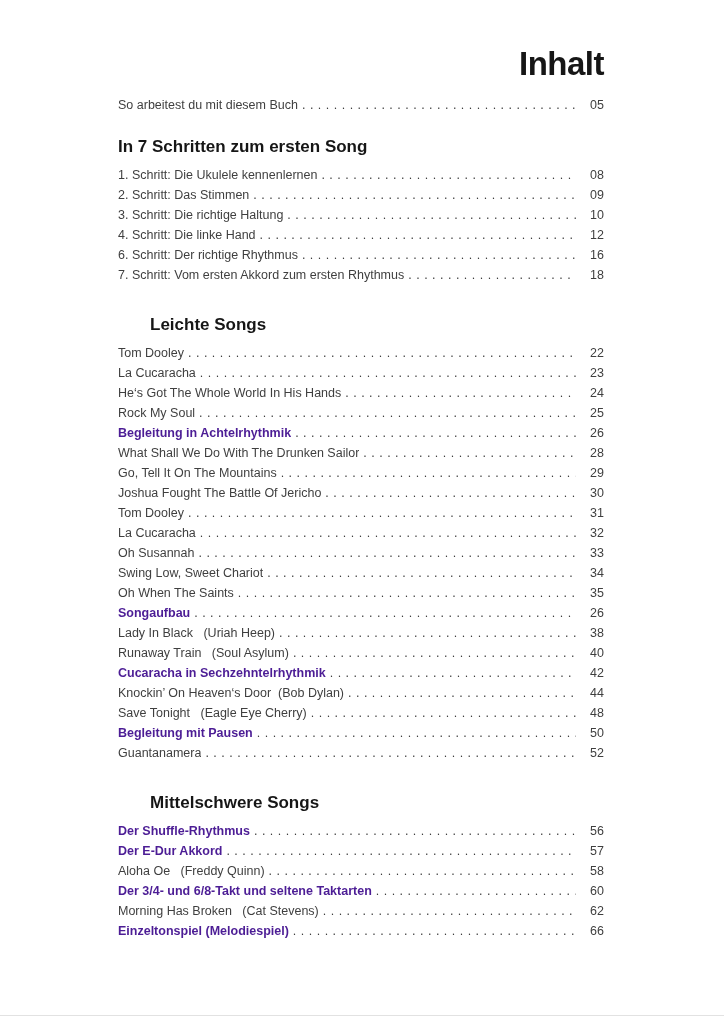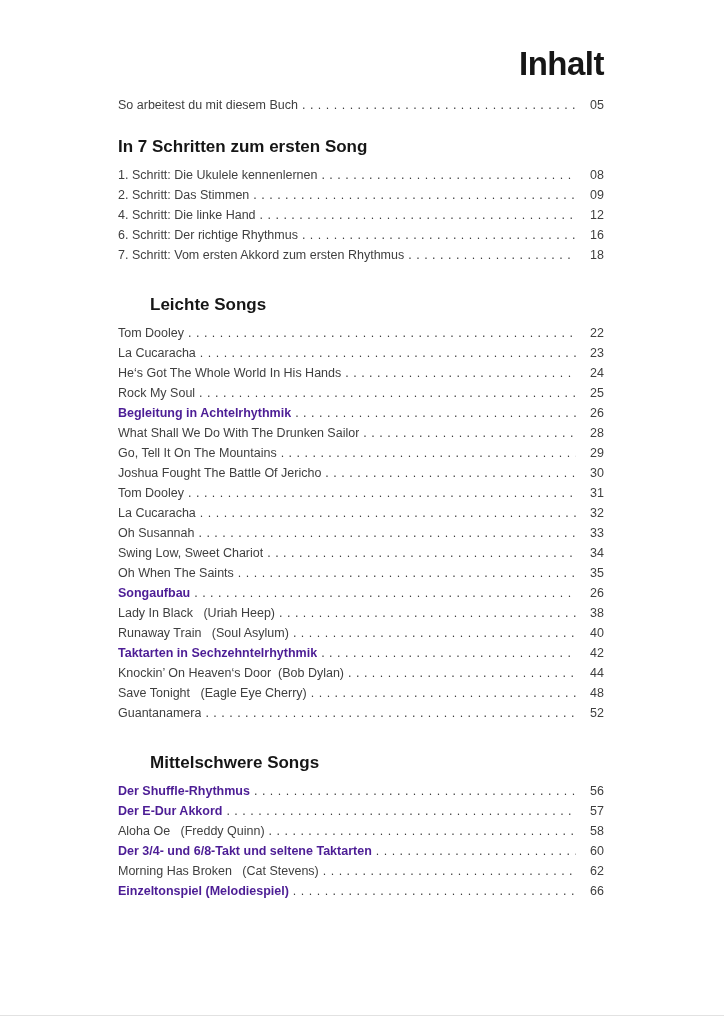--- a/index.html
+++ b/index.html
@@ -109,20 +109,25 @@
     <span class="leader"></span>
     <span class="pagenum">08</span>
   </div>
 
   <div class="toc-row">
     <span class="toc-label">2. Schritt: Das Stimmen</span>
     <span class="leader"></span>
     <span class="pagenum">09</span>
   </div>
 
+  <div class="toc-row">
+    <span class="toc-label">3. Schritt: Die richtige Haltung</span>
+    <span class="leader"></span>
+    <span class="pagenum">10</span>
+  </div>
 
   <div class="toc-row">
     <span class="toc-label">4. Schritt: Die linke Hand</span>
     <span class="leader"></span>
     <span class="pagenum">12</span>
   </div>
 
 
   <div class="toc-row">
     <span class="toc-label">6. Schritt: Der richtige Rhythmus</span>
@@ -231,38 +236,43 @@
     <span class="pagenum">38</span>
   </div>
 
   <div class="toc-row">
     <span class="toc-label">Runaway Train   (Soul Asylum)</span>
     <span class="leader"></span>
     <span class="pagenum">40</span>
   </div>
 
   <div class="toc-row bold">
-    <span class="toc-label">Taktarten in Sechzehntelrhythmik</span>
+    <span class="toc-label">Cucaracha in Sechzehntelrhythmik</span>
     <span class="leader"></span>
     <span class="pagenum">42</span>
   </div>
 
   <div class="toc-row">
     <span class="toc-label">Knockin’ On Heaven‘s Door  (Bob Dylan)</span>
     <span class="leader"></span>
     <span class="pagenum">44</span>
   </div>
 
 
   <div class="toc-row">
     <span class="toc-label">Save Tonight   (Eagle Eye Cherry)</span>
     <span class="leader"></span>
     <span class="pagenum">48</span>
   </div>
 
+  <div class="toc-row bold">
+    <span class="toc-label">Begleitung mit Pausen</span>
+    <span class="leader"></span>
+    <span class="pagenum">50</span>
+  </div>
 
   <div class="toc-row">
     <span class="toc-label">Guantanamera</span>
     <span class="leader"></span>
     <span class="pagenum">52</span>
   </div>
 </div>
   </section>
 
   <section class="toc-section gap-large">

